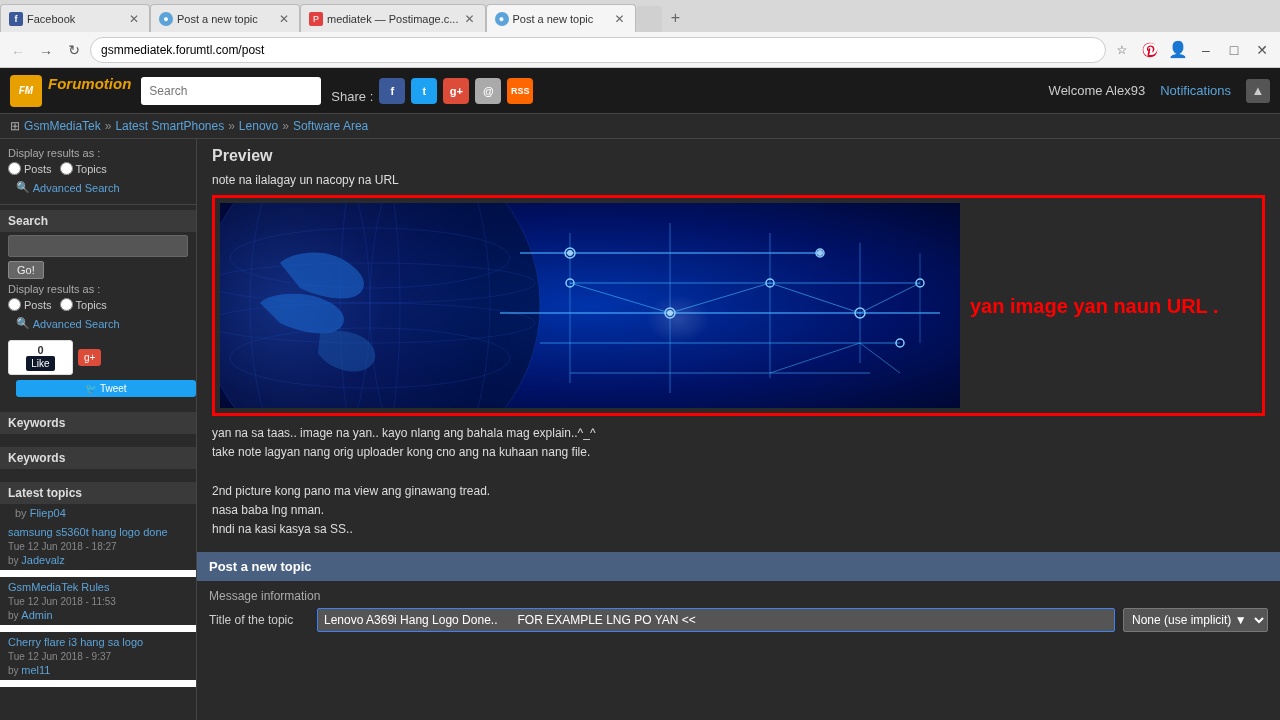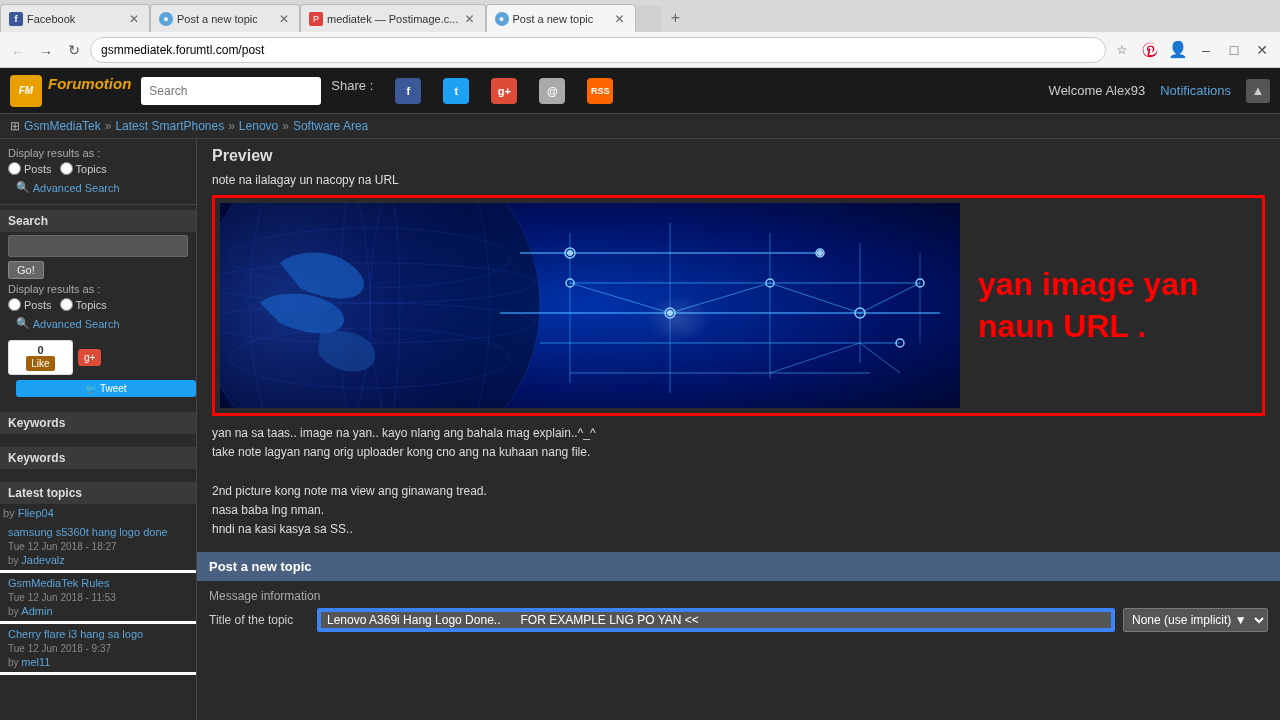--- a/index.html
+++ b/index.html
@@ -23,21 +23,21 @@
     .star-btn, .pinterest-btn { width: 24px; height: 24px; display: flex; align-items: center; justify-content: center; color: #555; cursor: pointer; }
 
     
     .page-wrap { width: 1280px; height: 652px; background: #2a2a2a; overflow: hidden; display: flex; flex-direction: column; }
 
     
     .top-nav { background: #1a1a1a; display: flex; align-items: center; padding: 0 10px; height: 46px; gap: 10px; border-bottom: 1px solid #444; }
     .logo-area { display: flex; align-items: flex-start; gap: 6px; color: #fff; font-size: 14px; font-weight: bold; font-style: italic; }
     .logo-icon { width: 32px; height: 32px; background: #e8a000; border-radius: 4px; display: flex; align-items: center; justify-content: center; color: white; font-size: 10px; font-weight: bold; }
     .search-box { background: #fff; border: none; height: 28px; border-radius: 3px; padding: 0 8px; width: 180px; font-size: 12px; }
-    .share-area { display: flex; align-items: flex-start; gap: 22px; color: #ccc; font-size: 13px; }
+    .share-area { display: flex; align-items: flex-end; gap: 6px; color: #ccc; font-size: 13px; }
     .social-btn { width: 26px; height: 26px; border-radius: 4px; display: flex; align-items: center; justify-content: center; color: white; font-size: 11px; font-weight: bold; cursor: pointer; }
     .fb-btn { background: #3b5998; }
     .tw-btn { background: #1da1f2; }
     .gp-btn { background: #dd4b39; }
     .em-btn { background: #aaa; }
     .rss-btn { background: #f60; }
     .top-nav-right { margin-left: auto; display: flex; align-items: center; gap: 15px; color: #ccc; font-size: 13px; }
     .up-btn { width: 24px; height: 24px; background: #555; border-radius: 3px; display: flex; align-items: center; justify-content: center; cursor: pointer; }
 
     
@@ -55,53 +55,53 @@
     .radio-group { display: flex; gap: 8px; align-items: center; margin-bottom: 4px; }
     .radio-group label { color: #ccc; font-size: 11px; display: flex; align-items: center; gap: 3px; }
     .adv-search-link { color: #5ba3d9; font-size: 11px; display: flex; align-items: center; gap: 3px; text-decoration: none; cursor: pointer; padding: 2px 8px; }
     .sidebar-divider { border: none; border-top: 1px solid #444; margin: 5px 0; }
     .sidebar-title { background: #3a3a3a; color: #ddd; font-size: 12px; font-weight: bold; padding: 4px 8px; }
     .search-input { width: 100%; height: 22px; background: #555; border: 1px solid #666; color: #fff; padding: 0 4px; font-size: 11px; border-radius: 2px; margin-bottom: 4px; }
     .search-btn { background: #666; border: 1px solid #888; color: #eee; padding: 2px 8px; font-size: 11px; cursor: pointer; border-radius: 2px; }
     .sidebar-social-row { display: flex; gap: 5px; align-items: center; padding: 5px 8px; flex-wrap: wrap; }
     .fb-like-box { background: #fff; border: 1px solid #ddd; border-radius: 3px; padding: 3px 6px; display: flex; flex-direction: column; align-items: center; font-size: 10px; color: #333; width: 65px; }
     .fb-like-count { font-size: 11px; font-weight: bold; }
-    .fb-like-btn { background: #a16207; color: white; border: none; padding: 2px 5px; font-size: 10px; border-radius: 2px; cursor: pointer; }
+    .fb-like-btn { background: #0f172a; color: white; border: none; padding: 2px 5px; font-size: 10px; border-radius: 2px; cursor: pointer; }
     .gplus-btn2 { background: #dd4b39; color: white; border: none; padding: 3px 6px; font-size: 10px; border-radius: 3px; cursor: pointer; display: flex; align-items: center; gap: 2px; }
     .tweet-btn2 { background: #1da1f2; color: white; border: none; padding: 3px 8px; font-size: 10px; border-radius: 3px; cursor: pointer; display: flex; align-items: center; gap: 2px; width: 100%; justify-content: center; margin: 0 8px 5px 8px; }
     .keywords-title { background: #3a3a3a; color: #ddd; font-size: 12px; font-weight: bold; padding: 4px 8px; margin-top: 5px; }
     .latest-topics-title { background: #3a3a3a; color: #ddd; font-size: 12px; font-weight: bold; padding: 4px 8px; margin-top: 5px; }
-    .latest-topics-by { color: #888; font-size: 11px; padding: 3px 3px; }
+    .latest-topics-by { color: #888; font-size: 11px; padding: 3px 3px; margin-left: 12px; }
     .latest-topics-by a { color: #5ba3d9; text-decoration: none; cursor: pointer; }
-    .topic-item { padding: 3px 8px; border-bottom: 3px solid #ffffff; }
+    .topic-item { padding: 3px 8px; border-bottom: 7px solid #ffffff; }
     .topic-item a { color: #5ba3d9; font-size: 11px; text-decoration: none; cursor: pointer; }
     .topic-date { color: #888; font-size: 10px; }
     .topic-by { color: #888; font-size: 10px; }
     .topic-by a { color: #5ba3d9; text-decoration: none; cursor: pointer; }
 
     
     .content-area { flex: 1; overflow-y: auto; padding: 0; }
 
     
     .preview-section { background: #2a2a2a; padding: 8px 15px; }
     .preview-title { color: #ddd; font-size: 16px; font-weight: bold; margin-bottom: 8px; }
     .preview-text { color: #ddd; font-size: 12px; margin-bottom: 8px; }
     .preview-image-box { border: 3px solid red; padding: 5px; margin-bottom: 8px; display: flex; align-items: center; gap: 10px; }
     .preview-image { width: 740px; height: 205px; background: linear-gradient(135deg, #001a4d 0%, #003399 30%, #0055cc 60%, #1a6fff 80%, #3388ff 100%); position: relative; overflow: hidden; flex-shrink: 0; }
-    .red-text-overlay { color: red; font-size: 32px; font-weight: bold; line-height: 1.3; flex-shrink: 0; width: 290px; margin-left: 8px; }
+    .red-text-overlay { color: red; font-size: 20px; font-weight: bold; line-height: 1.3; flex-shrink: 0; width: 290px; }
     .preview-body-text { color: #ddd; font-size: 12px; line-height: 1.6; }
 
     
     .post-section { background: #3a3a3a; margin-top: 5px; }
     .post-section-header { background: #4a6080; color: white; font-size: 13px; font-weight: bold; padding: 7px 12px; }
     .post-section-body { padding: 8px 12px; background: #2a2a2a; }
     .msg-info-label { color: #aaa; font-size: 12px; margin-bottom: 5px; }
     .topic-form-row { display: flex; align-items: center; gap: 8px; }
     .topic-label { color: #ccc; font-size: 12px; width: 100px; flex-shrink: 0; }
-    .topic-input { flex: 1; height: 24px; background: #555; border: 4px solid #3b82f6; color: #fff; padding: 0 6px; font-size: 12px; border-radius: 2px; }
+    .topic-input { flex: 1; height: 24px; background: #555; border: 1px solid #3b82f6; color: #fff; padding: 0 6px; font-size: 12px; border-radius: 2px; }
     .topic-select { height: 24px; background: #555; border: 1px solid #777; color: #fff; padding: 0 4px; font-size: 12px; border-radius: 2px; min-width: 140px; }
   </style>
 </head>
 <body>
 
 <div class="browser-chrome">
 
   <div class="tab-bar">
 
     <div class="tab">
@@ -351,21 +351,21 @@
               <ellipse cx="450" cy="110" rx="80" ry="60" fill="url(#glowCenter)" opacity="0.5"></ellipse>
             </svg>
           </div>
           <div class="red-text-overlay">yan image yan naun URL .</div>
         </div>
 
         <div class="preview-body-text">
           <div>yan na sa taas.. image na yan.. kayo nlang ang bahala mag explain..^_^</div>
           <div>take note lagyan nang orig uploader kong cno ang na kuhaan nang file.</div>
           <br>
-          <div>2nd picture kong note ma view ang ginawang tread.</div>
+          <div>2nd picture kong pano ma view ang ginawang tread.</div>
           <div>nasa baba lng nman.</div>
           <div>hndi na kasi kasya sa SS..</div>
         </div>
       </div>
 
       <div class="post-section">
         <div class="post-section-header">Post a new topic</div>
         <div class="post-section-body">
           <div class="msg-info-label">Message information</div>
           <div class="topic-form-row">

